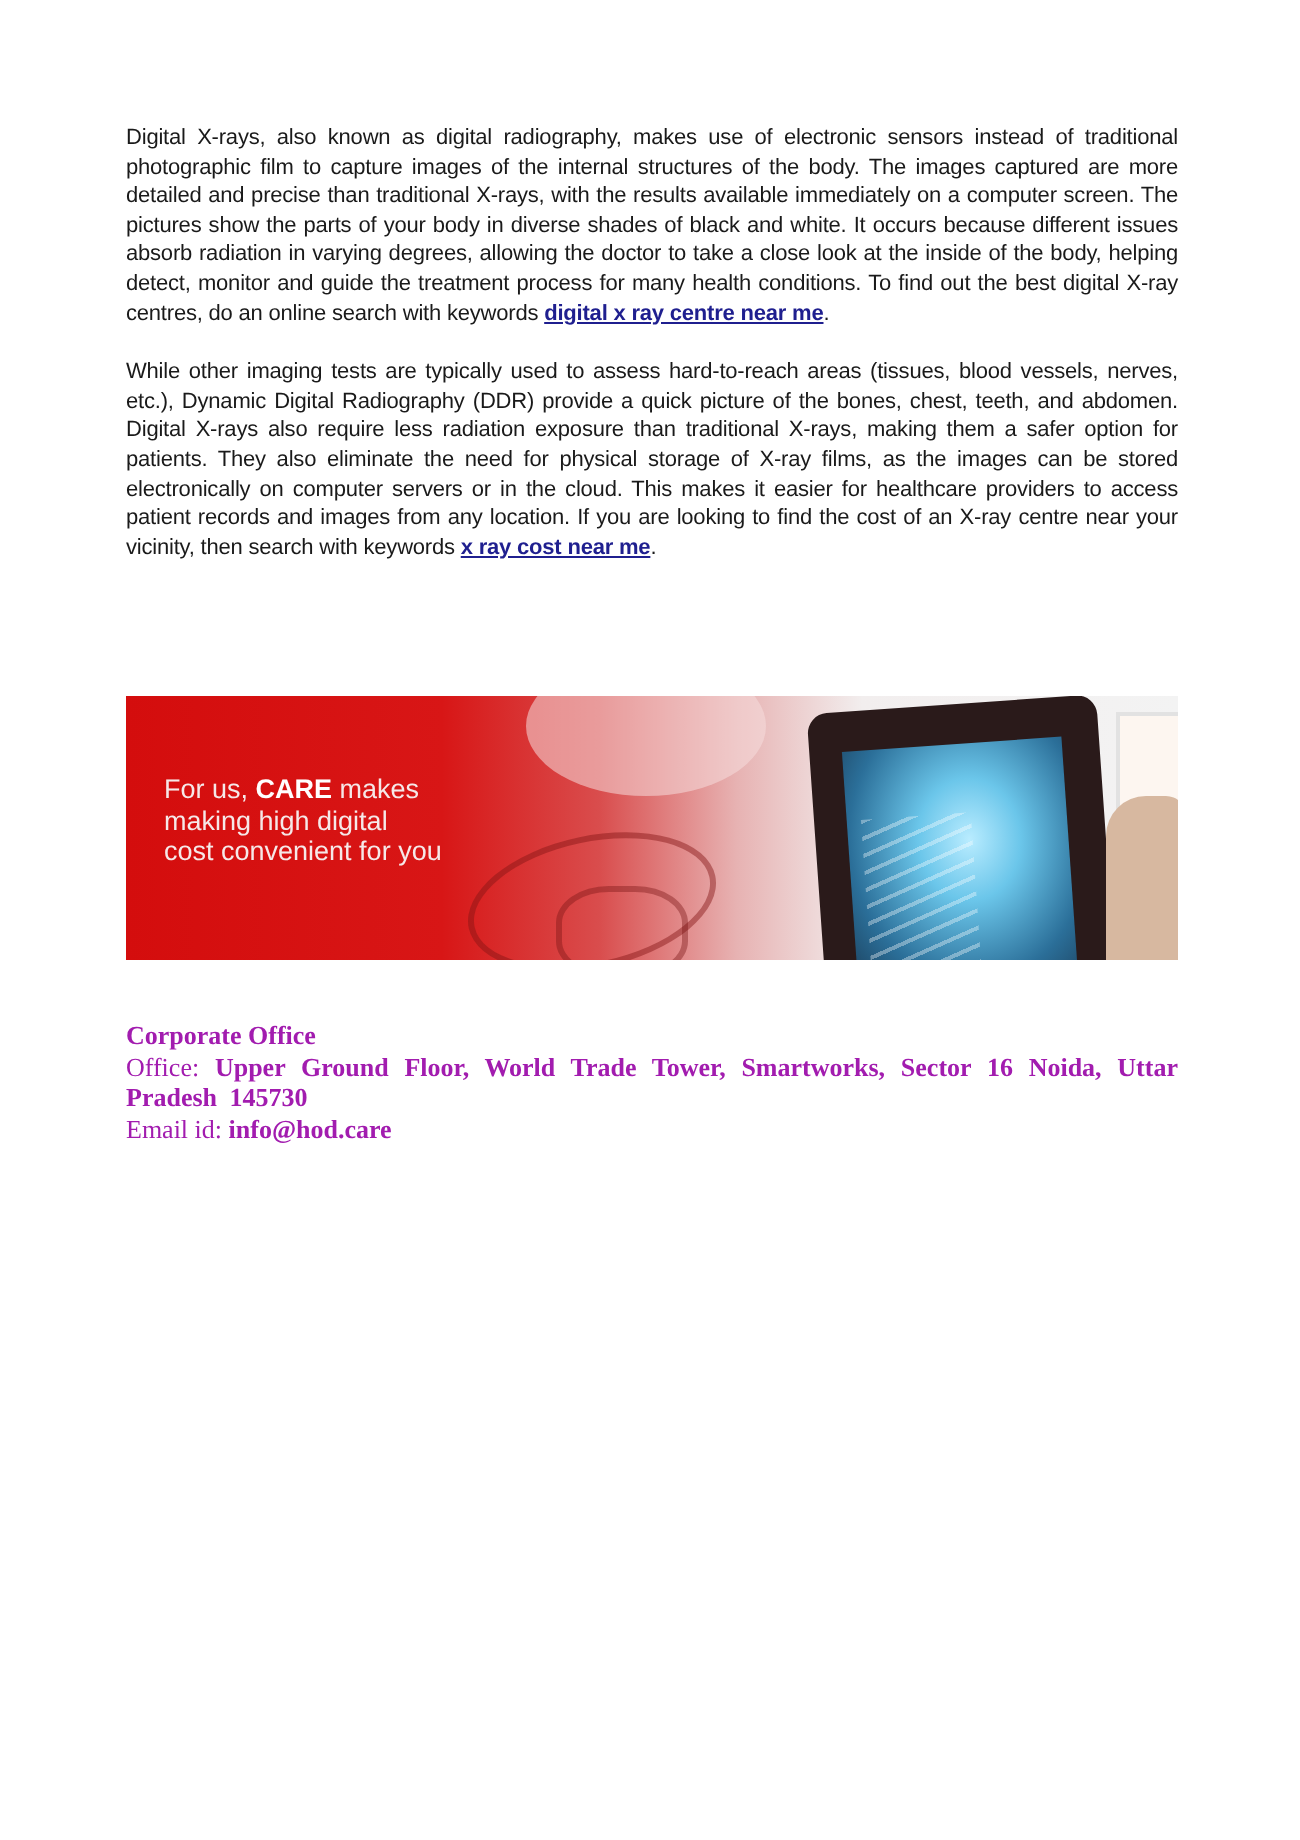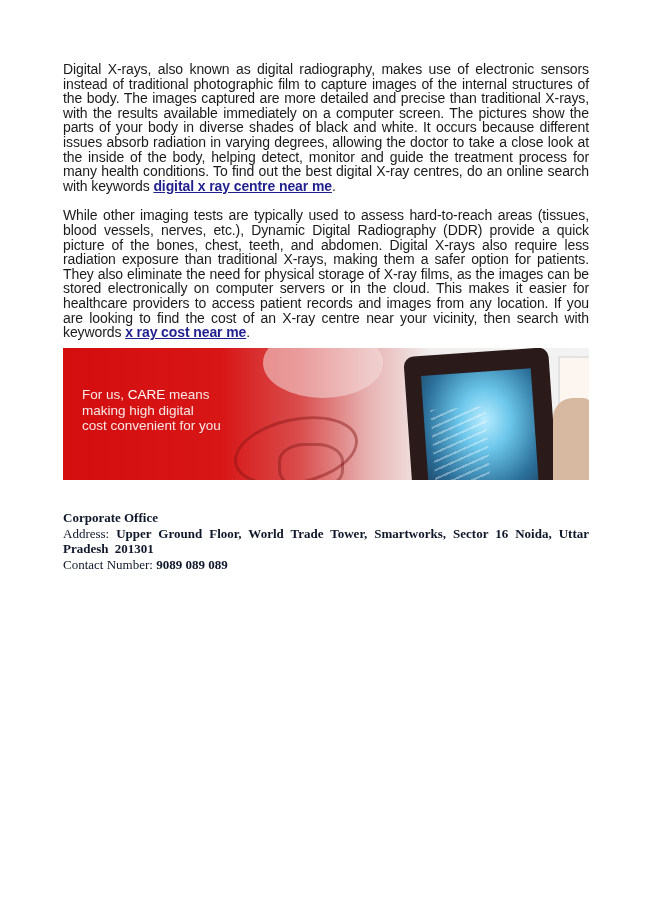--- a/index.html
+++ b/index.html
@@ -1,20 +1,20 @@
 <!DOCTYPE html>
 <html><head>
 <meta charset="utf-8">
 <style>
   html, body { margin: 0; padding: 0; background: #ffffff; }
   body { width: 650px; height: 920px; position: relative; overflow: hidden; }
   .page { position: absolute; left: 63px; top: 62px; width: 526px; }
   .para {
     font-family: "Liberation Sans", sans-serif;
-    font-size: 14px;
+    font-size: 11px;
     line-height: 14.6px;
     color: #1a1a1a;
     text-align: justify;
     margin: 0 0 15px 0;
     letter-spacing: -0.1px;
   }
   .para a.kw {
     color: #1f1f8f;
     font-weight: bold;
     text-decoration: underline;
@@ -65,25 +65,25 @@
     position: absolute; left: 495px; top: 8px; width: 30px; height: 55px;
     background: #fdf6f0;
     border: 2px solid #e2e2e2;
   }
   .banner .tagline {
     position: absolute; left: 19px; top: 39px;
     font-family: "Liberation Sans", sans-serif;
     font-size: 13.5px; line-height: 15.5px;
     color: #f6e8e8;
   }
-  .banner .tagline b { font-weight: normal; color: #ffffff; }
+  .banner .tagline b { font-weight: bold; color: #ffffff; }
   .office {
     position: absolute; left: 63px; top: 510px; width: 526px;
     font-family: "Liberation Serif", serif;
-    font-size: 13px; line-height: 15.5px; color: #0f172a;
+    font-size: 13px; line-height: 15.5px; color: #a21caf;
     text-align: justify;
   }
   .office .title { font-weight: bold; }
   .office b { font-weight: bold; }
   .office .addr-line { word-spacing: 3px; }
 </style>
 </head>
 <body>
 
 <div class="page">
@@ -94,23 +94,23 @@
 <div class="banner">
   <div class="lamp"></div>
   <div class="stetho"></div>
   <div class="stetho2"></div>
   <div class="window"></div>
   <div class="tablet"></div>
   <div class="xray"></div>
   <div class="xray-lines"></div>
   <div class="hand"></div>
   <div class="tagline">
-    <div><span>For us, </span><b>CARE</b><span> means</span></div>
+    <div><span>For us, </span><b>CARE</b><span> makes</span></div>
     <div>making high digital</div>
     <div>cost convenient for you</div>
   </div>
 </div>
 
 <div class="office">
   <div class="title">Corporate Office</div>
-  <div class="addr-line"><span>Address: </span><b>Upper Ground Floor, World Trade Tower, Smartworks, Sector 16 Noida, Uttar Pradesh 201301</b></div>
-  <div><span>Contact Number: </span><b>9089 089 089</b></div>
+  <div class="addr-line"><span>Office: </span><b>Upper Ground Floor, World Trade Tower, Smartworks, Sector 16 Noida, Uttar Pradesh 145730</b></div>
+  <div><span>Email id: </span><b>info@hod.care</b></div>
 </div>
 
 </body></html>

